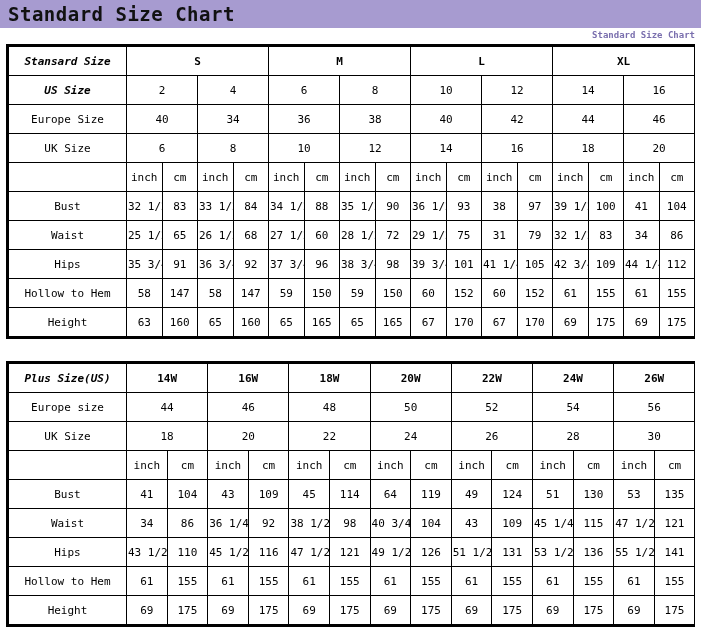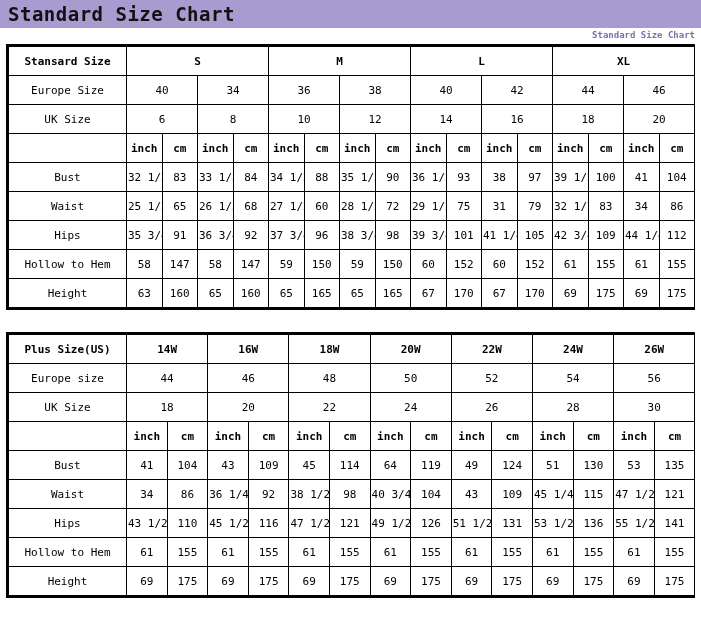--- a/index.html
+++ b/index.html
@@ -64,28 +64,28 @@
     font-family: "DejaVu Sans Mono", monospace;
     white-space: nowrap;
     overflow: hidden;
   }
   td.rowlabel {
     font-size: 11.5px;
     text-align: center;
   }
   td.rowlabel.bold {
     font-weight: bold;
+    font-style: italic;
   }
   td.groupname {
     font-weight: bold;
     font-size: 12px;
   }
   td.unit {
     font-size: 11px;
-    font-weight: bold;
   }
   .tbl-gap {
     height: 22px;
   }
   .outer {
     border: 2px solid #000000;
     width: 689px;
     margin: 0 auto;
     box-sizing: border-box;
   }
@@ -111,20 +111,31 @@
         <col style="width:118px">
         <col span="16" style="width:35.5px">
       </colgroup>
       <tbody id="tbl1-body">
           <tr>
             <td class="rowlabel bold">Stansard Size</td>
             <td class="groupname" colspan="4">S</td>
             <td class="groupname" colspan="4">M</td>
             <td class="groupname" colspan="4">L</td>
             <td class="groupname" colspan="4">XL</td>
+          </tr>
+          <tr>
+            <td class="rowlabel bold">US Size</td>
+            <td colspan="2">2</td>
+            <td colspan="2">4</td>
+            <td colspan="2">6</td>
+            <td colspan="2">8</td>
+            <td colspan="2">10</td>
+            <td colspan="2">12</td>
+            <td colspan="2">14</td>
+            <td colspan="2">16</td>
           </tr>
           <tr>
             <td class="rowlabel">Europe Size</td>
             <td colspan="2">40</td>
             <td colspan="2">34</td>
             <td colspan="2">36</td>
             <td colspan="2">38</td>
             <td colspan="2">40</td>
             <td colspan="2">42</td>
             <td colspan="2">44</td>

